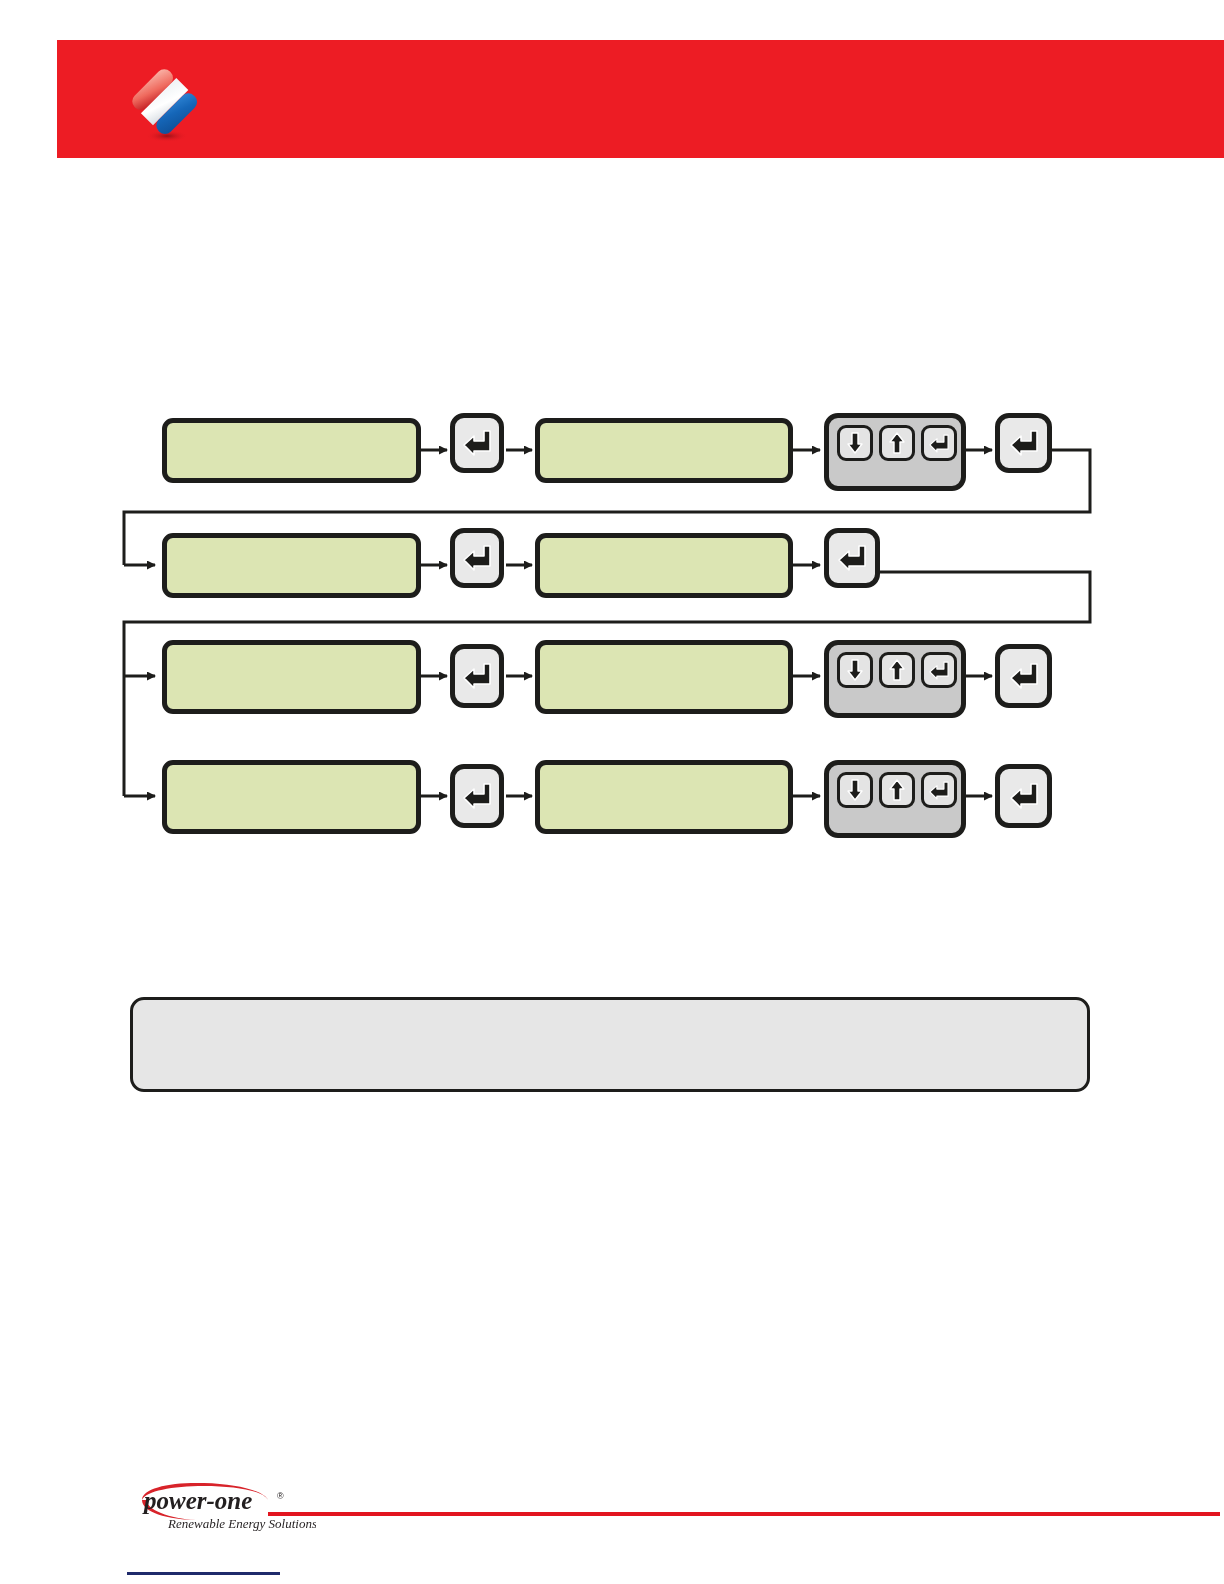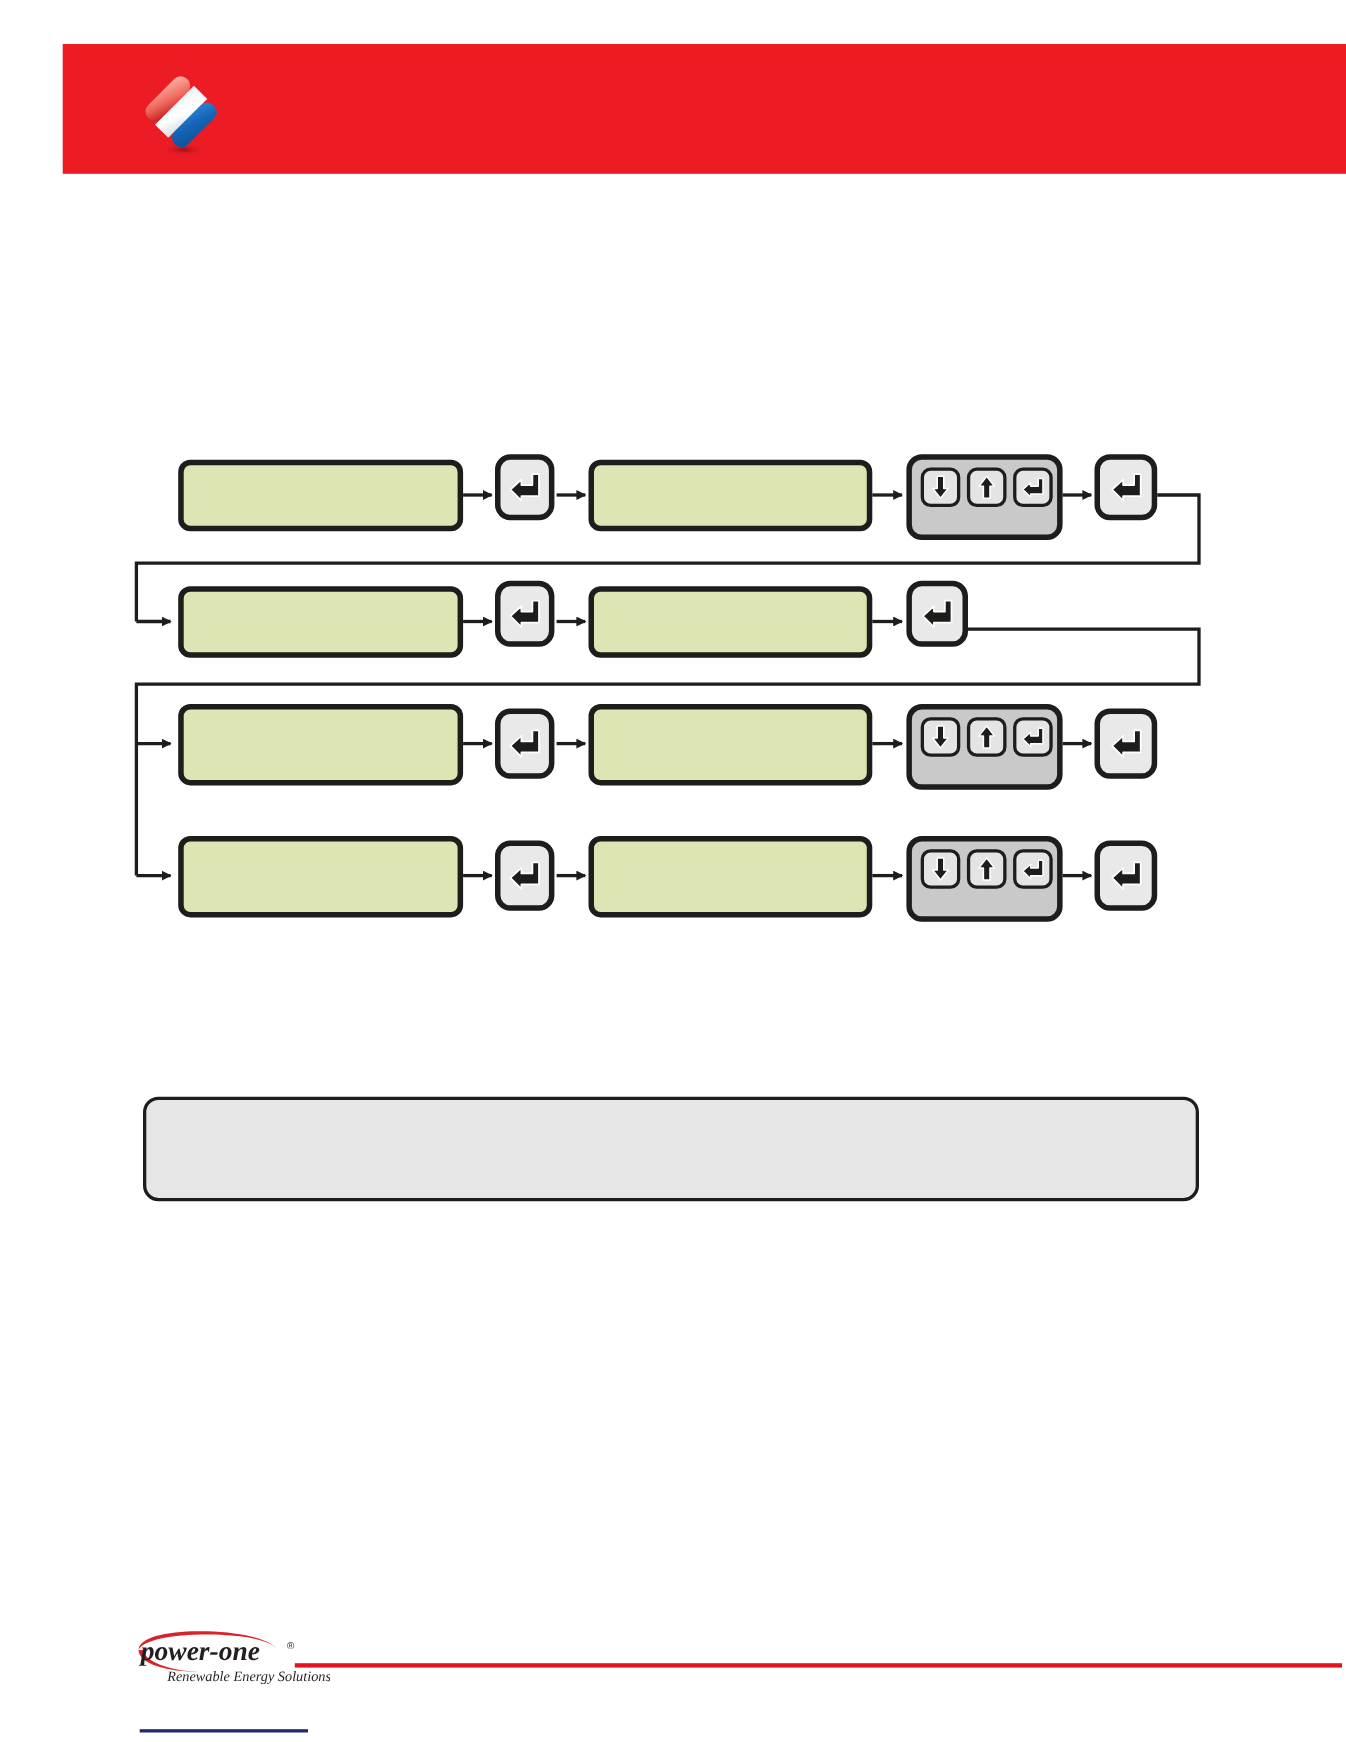--- a/index.html
+++ b/index.html
@@ -183,21 +183,21 @@
     width: 960px;
     font-size: 15px;
     line-height: 24px;
     color: #1a1a1a;
     white-space: pre-wrap;
   }
 
   
   .footer-logo {
     position: absolute;
-    left: 120px;
+    left: 136px;
     top: 1482px;
     width: 180px;
     height: 56px;
   }
   .footer-rule {
     position: absolute;
     left: 268px;
     top: 1512px;
     width: 952px;
     height: 4px;

